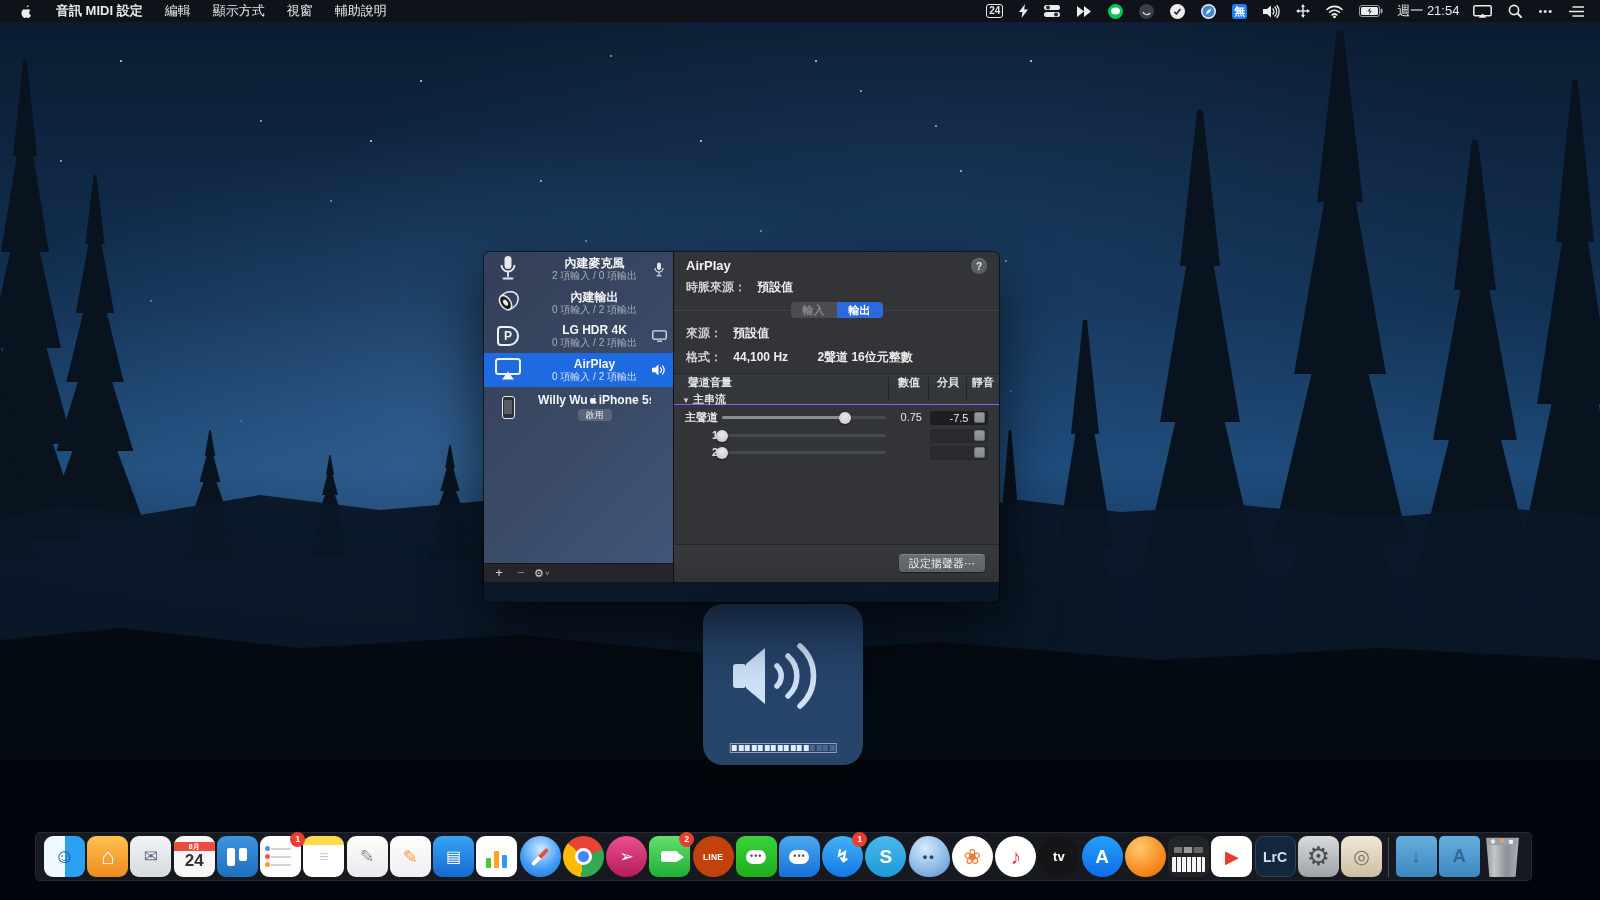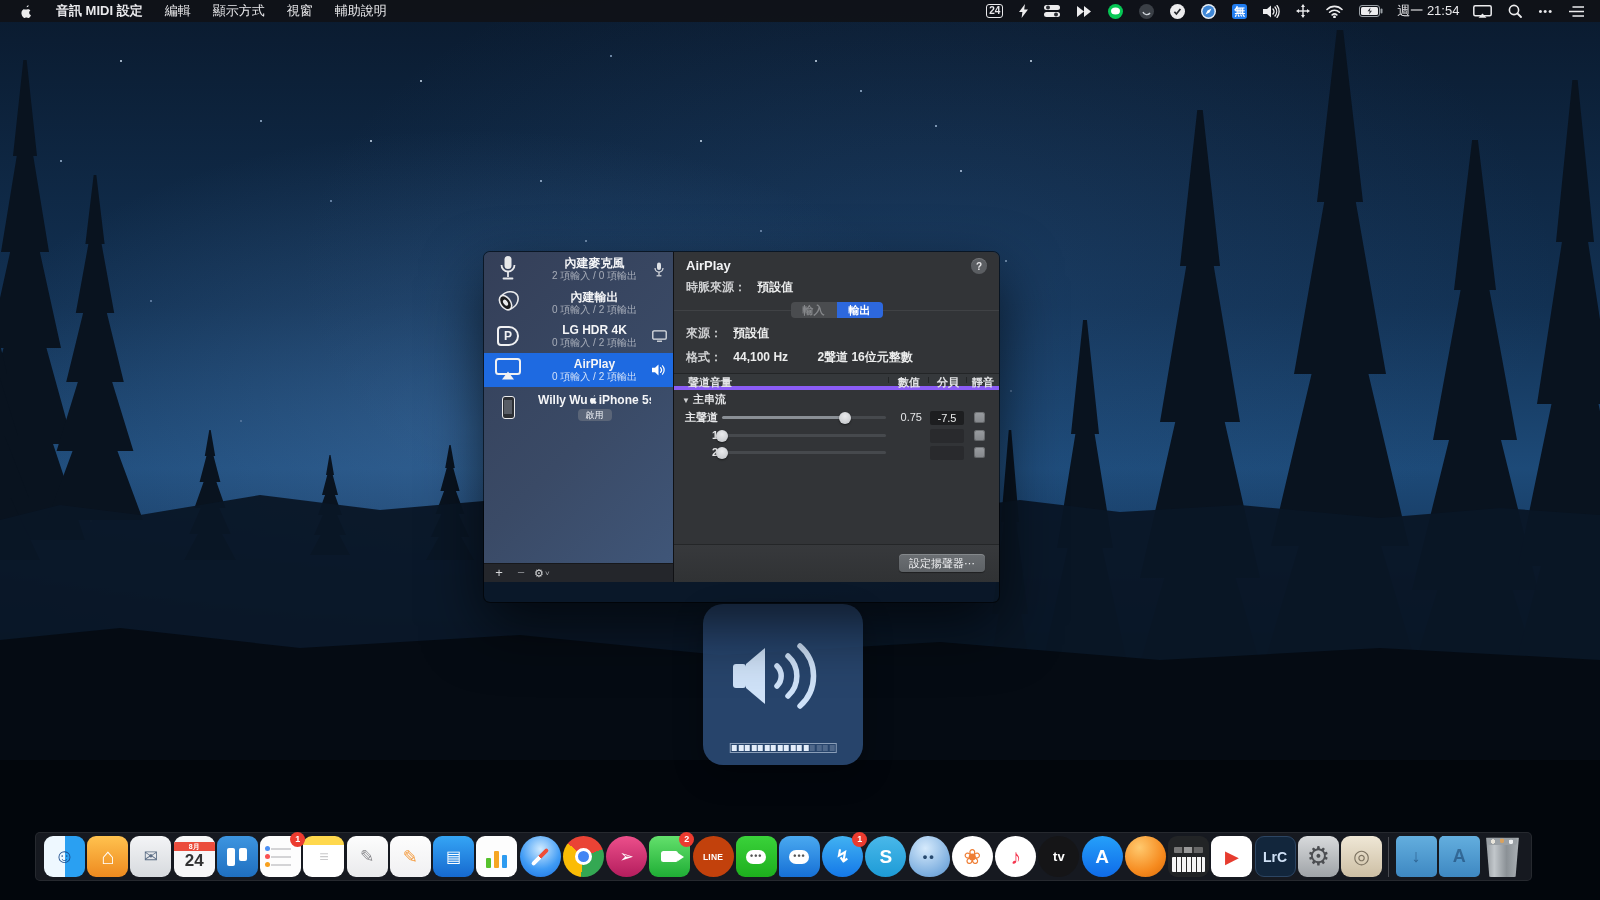--- a/index.html
+++ b/index.html
@@ -76,34 +76,34 @@
     color:#e6e6e8; font-size:10px; font-weight:bold; display:flex; align-items:center; justify-content:center;
     box-shadow:inset 0 1px 0 rgba(255,255,255,.15); }
   .p-line { position:absolute; left:12px; font-size:12px; color:#d9dadc; white-space:nowrap; }
   .p-line b { color:#eceded; font-weight:bold; }
   .lbl { color:#cfd0d2; font-weight:bold; margin-right:8px; }
   .tab-wrap { position:absolute; left:0; right:0; top:58px; height:1px; background:rgba(255,255,255,.07); }
   .tabs { position:absolute; left:50%; transform:translateX(-50%); top:50px; display:flex; border-radius:4px; overflow:hidden; }
   .tab { font-size:11px; font-weight:bold; line-height:16px; padding:0 12px; }
   .tab.inactive { background:#4a4c4f; color:#85878a; }
   .tab.active { background:#2d68de; color:#fff; }
-  .tbl-header { position:absolute; left:0; right:0; top:121px; height:17px; background:#35383b;
-    border-top:1px solid #232527; border-bottom:4px solid #8b5cf6; font-size:11px; font-weight:bold; color:#e3e4e6; }
+  .tbl-header { position:absolute; left:0; right:0; top:121px; height:32px; background:#35383b;
+    border-top:1px solid #232527; border-bottom:1px solid #8b5cf6; font-size:11px; font-weight:bold; color:#e3e4e6; }
   .th-name { position:absolute; left:14px; line-height:16px; }
   .th-col { position:absolute; line-height:16px; text-align:center; }
   .th-sep { position:absolute; top:3px; bottom:3px; width:1px; background:#232527; }
   .grp-row { position:absolute; left:8px; top:140px; font-size:11px; font-weight:bold; color:#e3e4e6; }
   .grp-row .tri { font-size:8px; margin-right:3px; color:#cfd0d2; }
   .vol-row { position:absolute; left:0; right:0; height:17px; font-size:11px; color:#e6e7e9; }
   .vr-label { position:absolute; right:281px; left:0; text-align:right; line-height:17px; font-weight:bold; }
   .track { position:absolute; left:48px; width:164px; top:7px; height:3px; border-radius:2px; background:#46494d; }
   .knob { position:absolute; top:-4.5px; width:12px; height:12px; border-radius:50%;
     background:radial-gradient(circle at 50% 35%,#e9eaec,#bfc2c6); box-shadow:0 1px 2px rgba(0,0,0,.5); }
   .vr-val { position:absolute; left:218px; width:30px; text-align:right; line-height:17px; }
-  .db-box { position:absolute; left:256px; width:34px; top:1.5px; height:14px; background:#1d1e20; border-radius:2px;
+  .db-box { position:absolute; left:256px; width:58px; top:1.5px; height:14px; background:#1d1e20; border-radius:2px;
     text-align:center; line-height:14px; font-size:11px; color:#eceded; }
   .db-box.empty { background:#292a2d; }
   .chk { position:absolute; left:300px; top:3px; width:11px; height:11px; border-radius:2.5px;
     background:linear-gradient(180deg,#9a9da1,#84878b); box-shadow:inset 0 0 0 1px rgba(0,0,0,.25); }
   .p-bottom { position:absolute; left:0; right:0; bottom:0; height:38px; border-top:1px solid #242628;
     background:linear-gradient(180deg,#37393c,#303234); }
   .cfg-btn { position:absolute; right:14px; top:9px; height:18px; padding:0 10px; background:linear-gradient(180deg,#6b6f73,#5d6165);
     border-radius:4px; color:#f2f3f5; font-size:11px; line-height:18px; box-shadow:inset 0 1px 0 rgba(255,255,255,.18), 0 1px 1px rgba(0,0,0,.4); }
 
   

